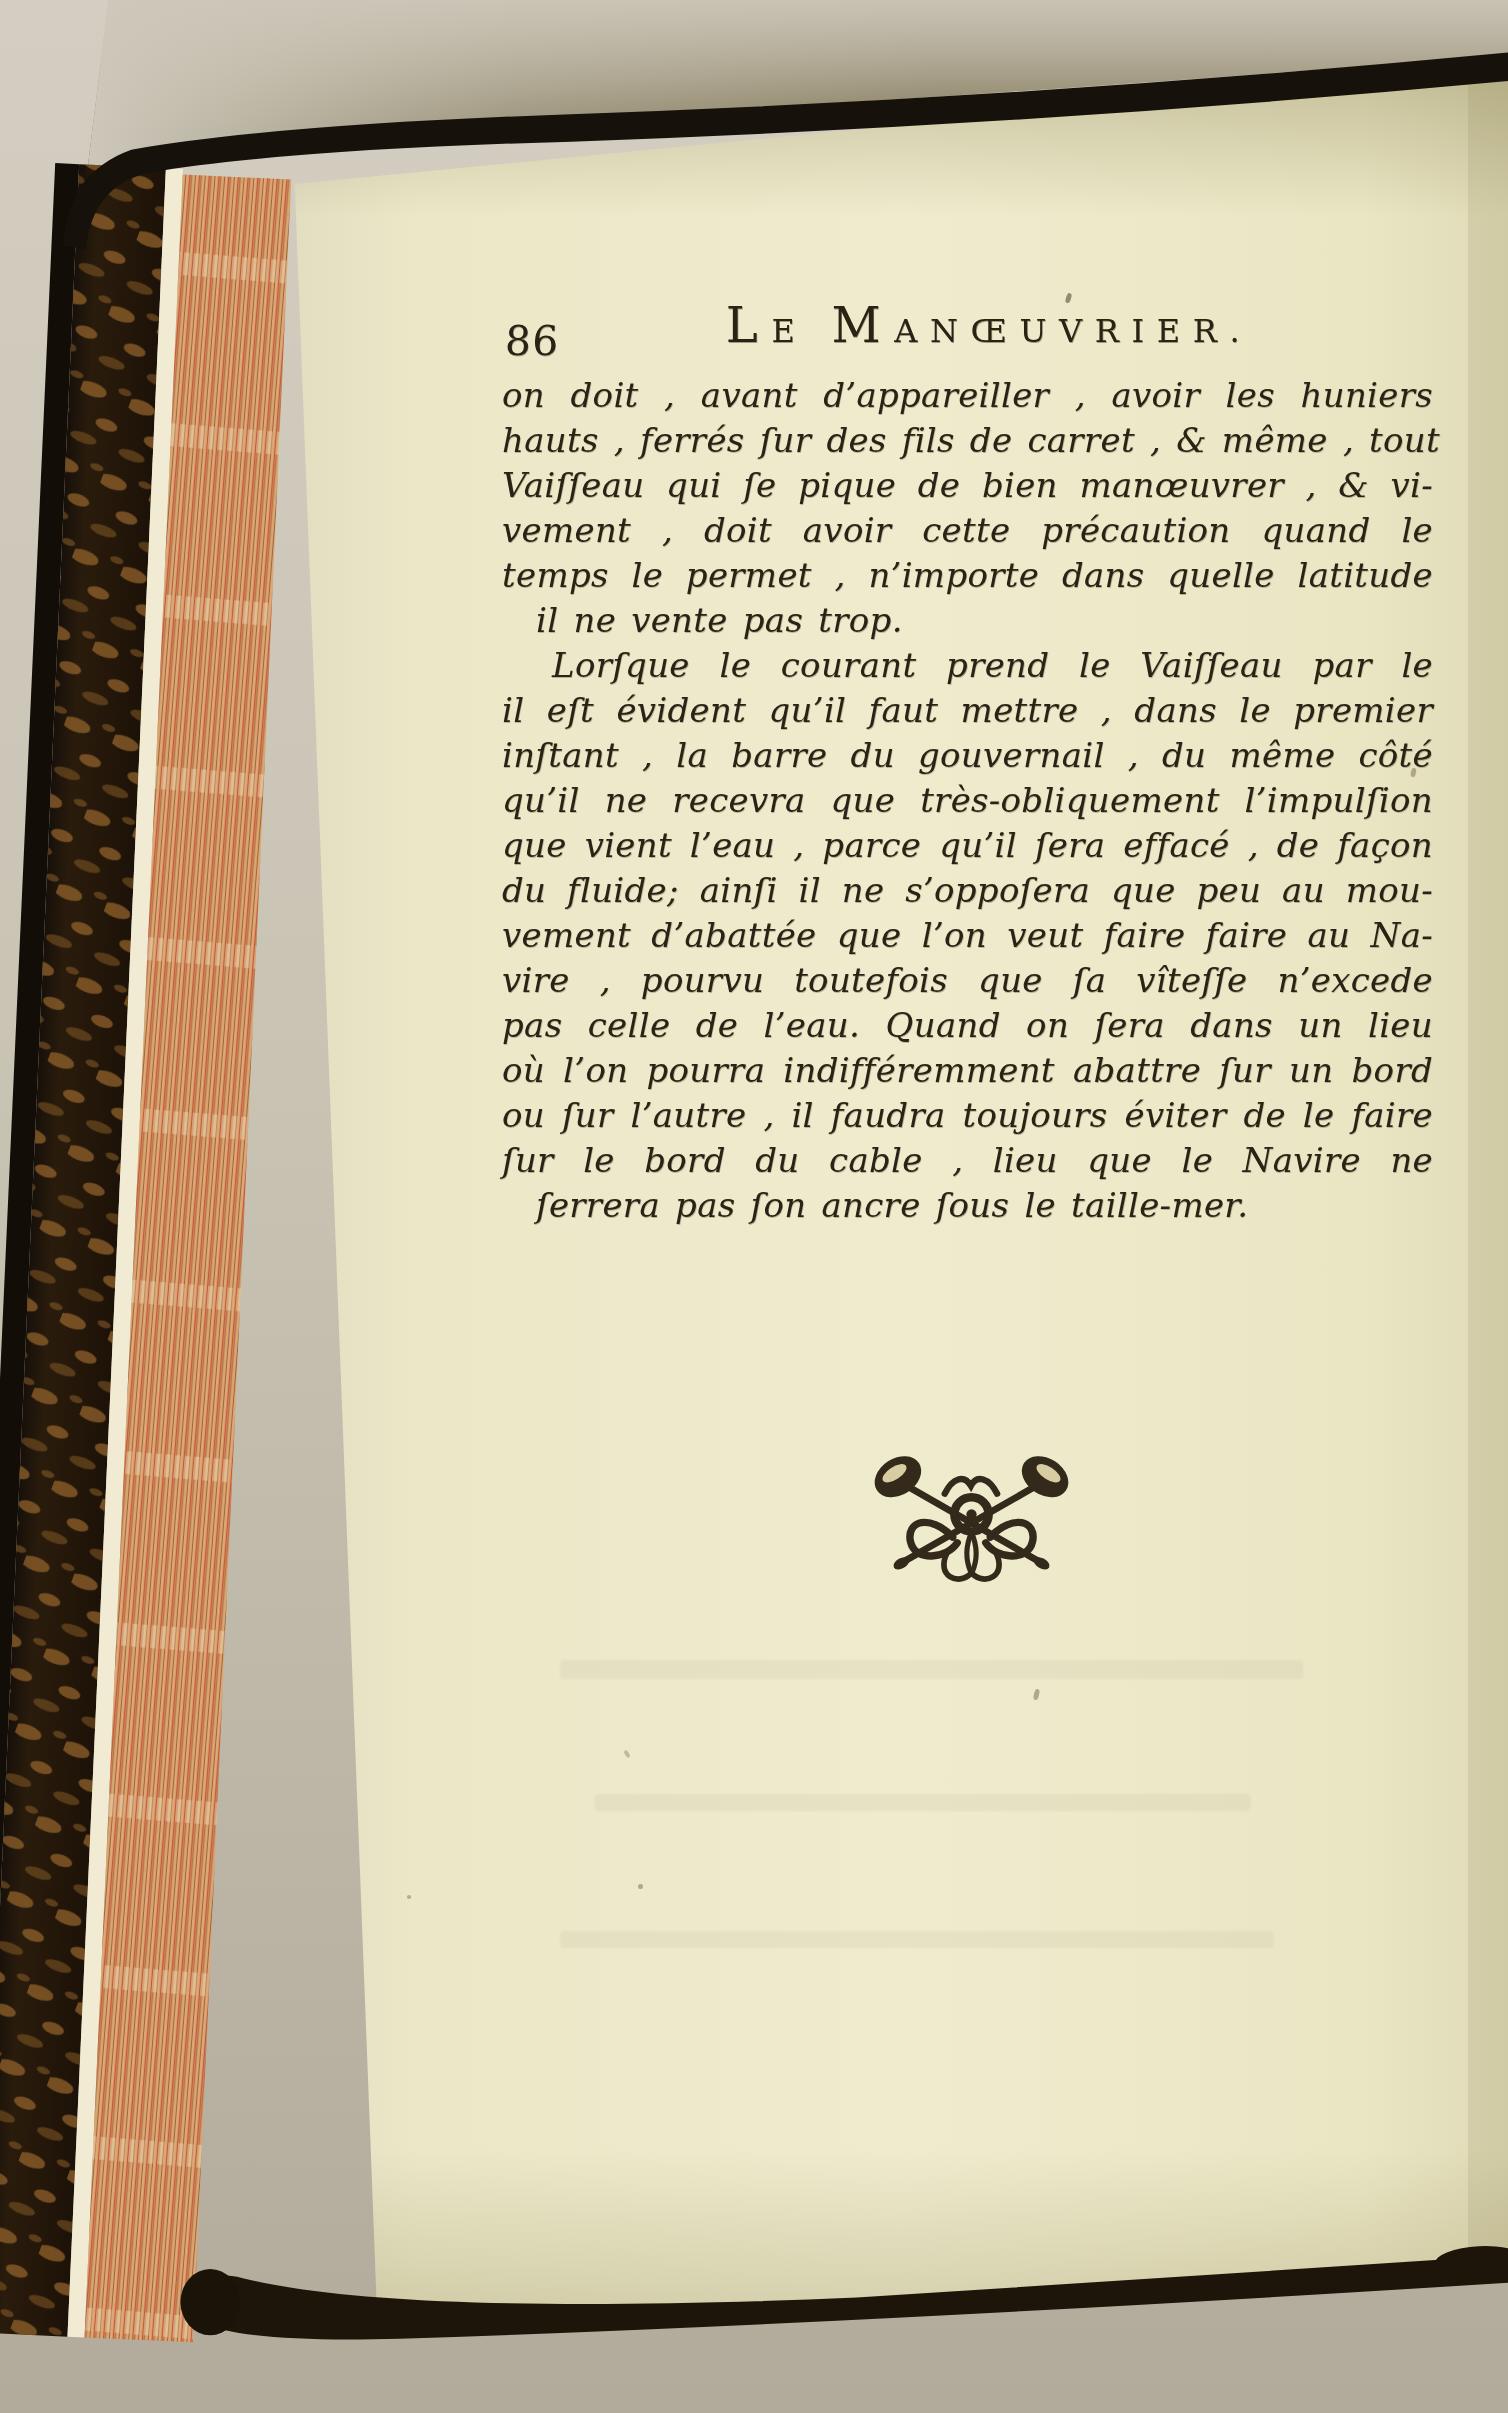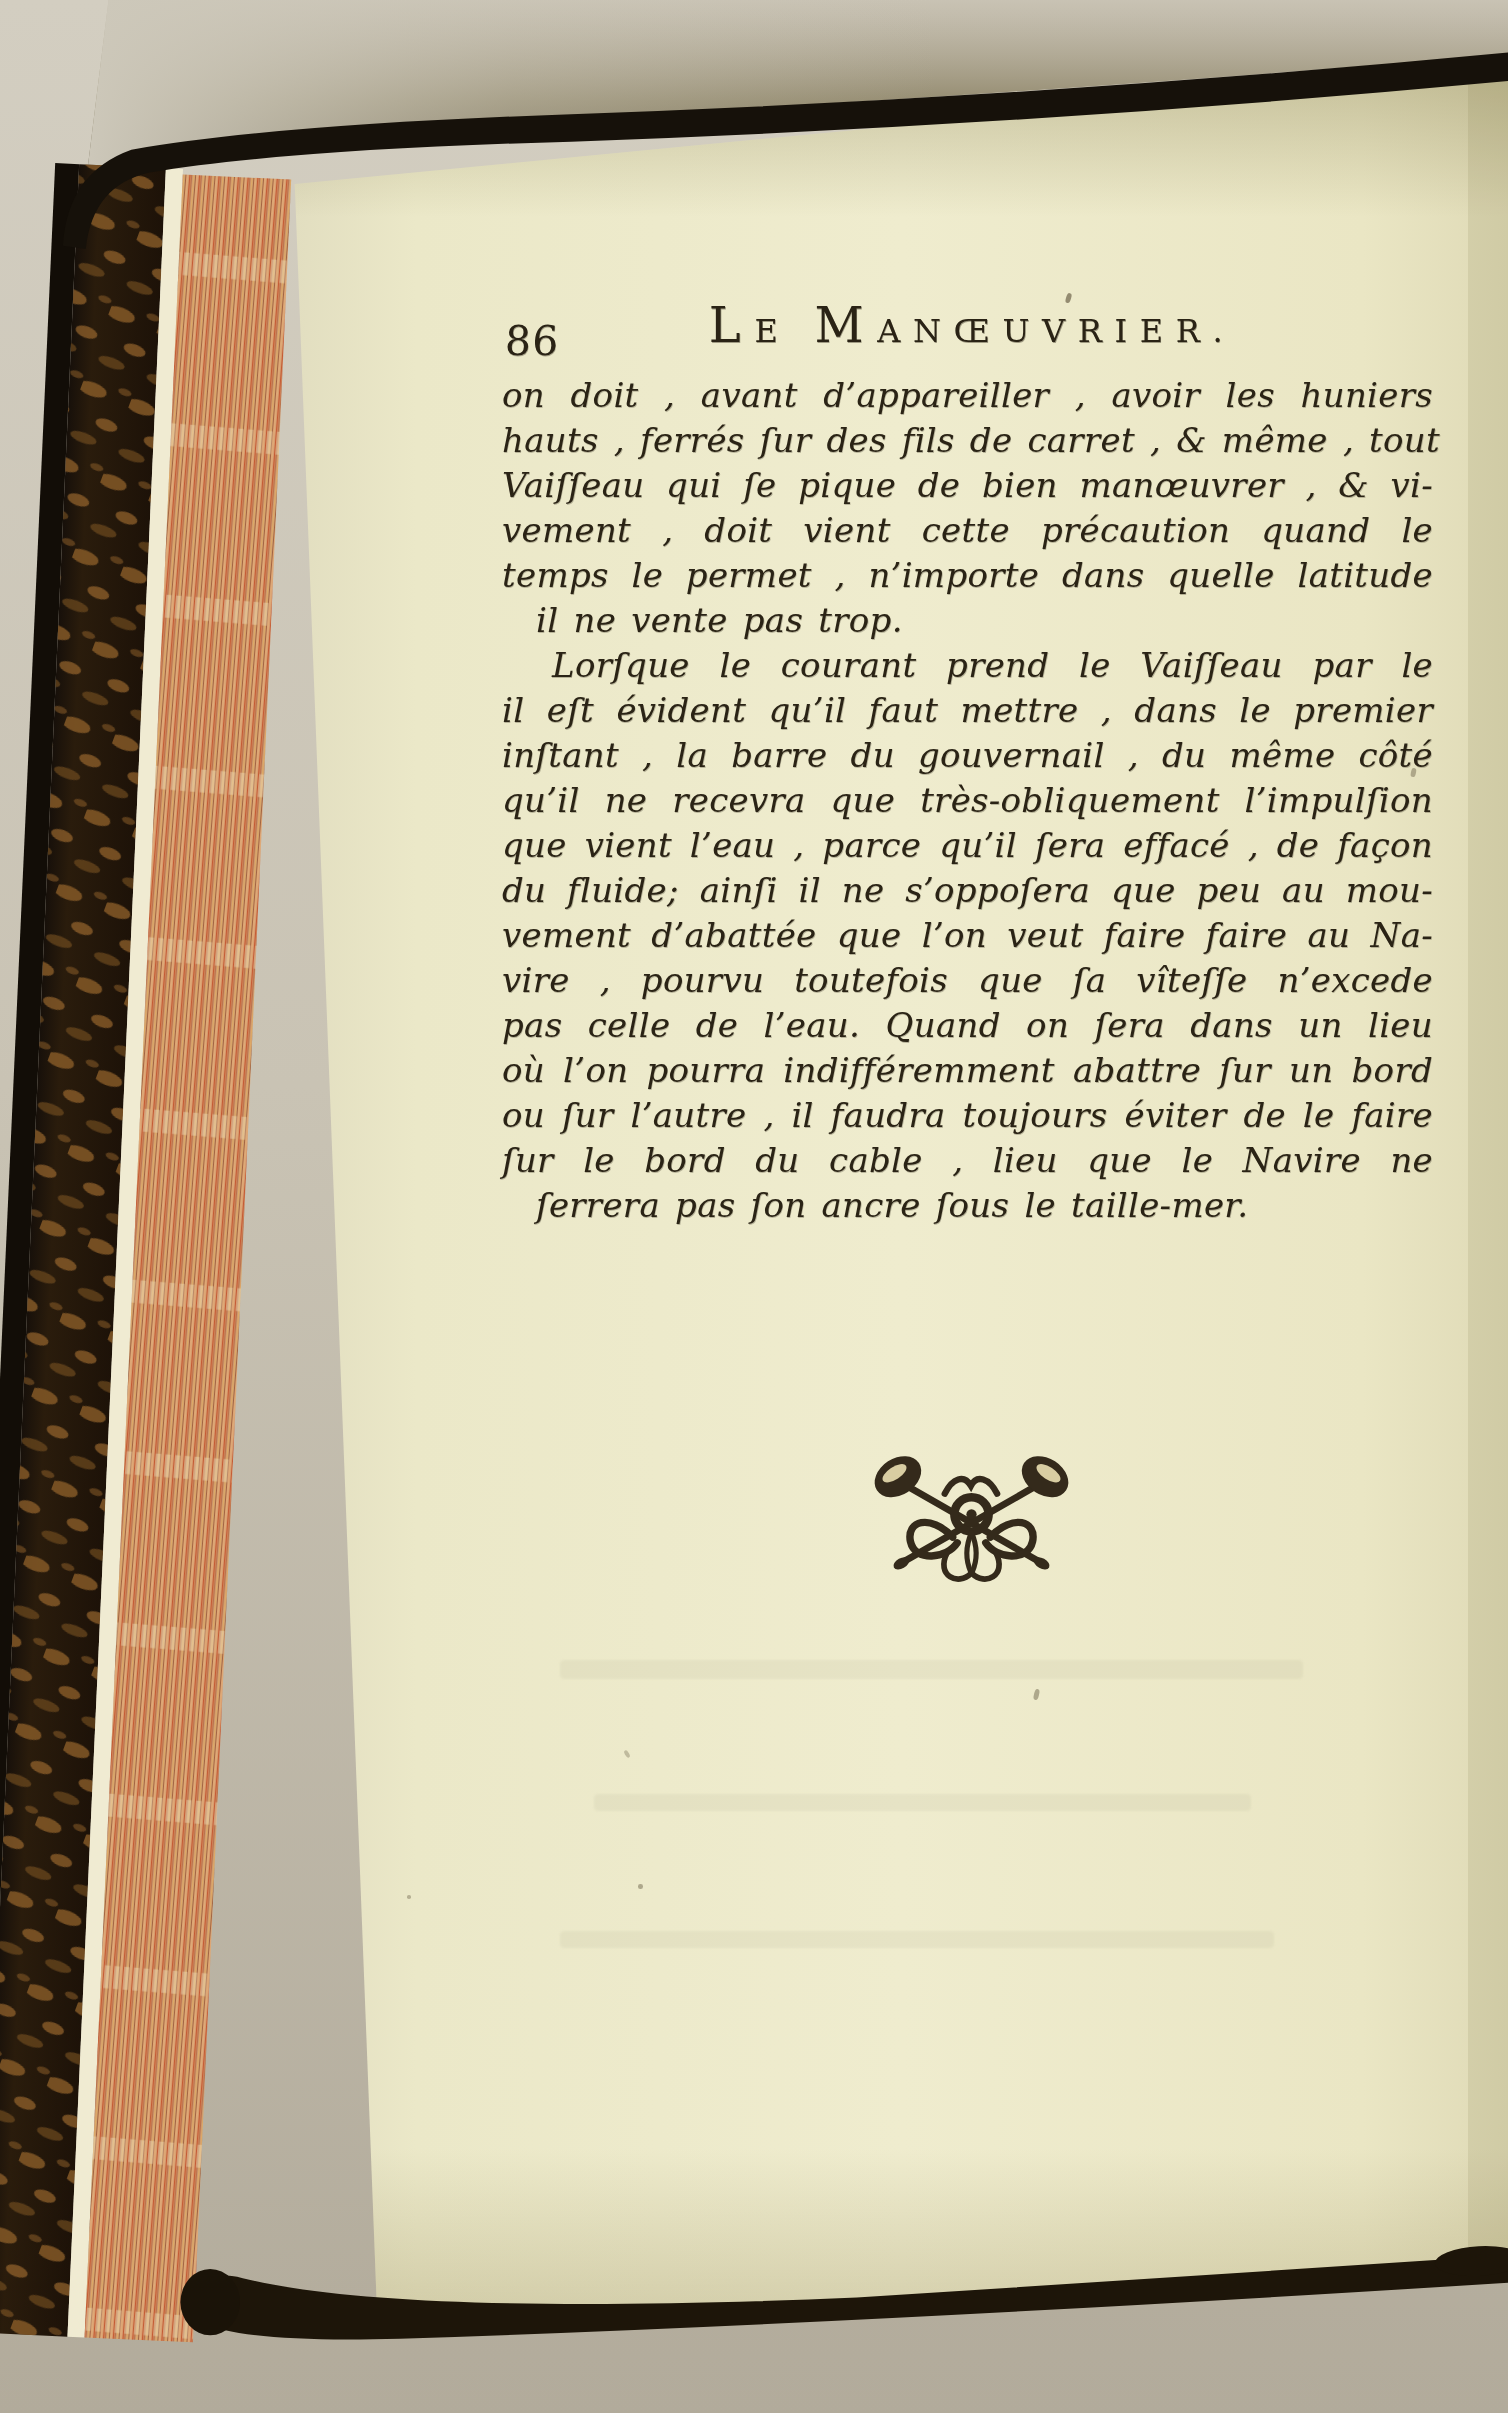--- a/index.html
+++ b/index.html
@@ -5,21 +5,21 @@
   html,body{margin:0;padding:0;background:#b9b3a4;}
   #canvas{position:relative;width:1508px;height:2413px;overflow:hidden;
           font-family:"DejaVu Serif", serif;}
   #shell{position:absolute;left:0;top:0;width:1508px;height:2413px;display:block;}
 
   
   .ink{color:#2a2315;}
   #page-number{position:absolute;left:505px;top:318px;font-size:41px;line-height:46px;
                letter-spacing:1.1px;transform:skewX(-2deg);
                text-shadow:0.6px 0.6px 0 rgba(42,35,21,.35);}
-  #running-title{position:absolute;left:652px;top:297px;width:640px;height:80px;
+  #running-title{position:absolute;left:669px;top:297px;width:640px;height:80px;
                  text-align:center;white-space:nowrap;
                  text-shadow:0.6px 0.6px 0 rgba(42,35,21,.4);}
   #running-title .cap-big{font-size:48px;letter-spacing:13.7px;}
   #running-title .cap-small{font-size:32px;letter-spacing:12.6px;}
   #running-title .word-gap{margin-left:24px;}
 
   #body-text{position:absolute;left:502px;top:373px;width:931px;font-style:italic;}
   .line{font-size:34px;line-height:45px;height:45px;
         text-align:justify;text-align-last:justify;
         word-spacing:4px;letter-spacing:0.3px;white-space:nowrap;
@@ -134,21 +134,21 @@
   <div id="page-number" class="ink">86</div>
 
   <div id="running-title" class="ink">
     <span class="cap-big">L</span><span class="cap-small">E</span><span class="cap-big word-gap">M</span><span class="cap-small">ANŒUVRIER.</span>
   </div>
 
   <div id="body-text" class="ink">
       <div class="line">on doit , avant d’appareiller , avoir les huniers</div>
       <div class="line">hauts , ferrés ſur des fils de carret , &amp; même , tout</div>
       <div class="line">Vaiſſeau qui ſe pique de bien manœuvrer , &amp; vi-</div>
-      <div class="line">vement , doit vient cette précaution quand le</div>
+      <div class="line">vement , doit avoir cette précaution quand le</div>
       <div class="line">temps le permet , n’importe dans quelle latitude</div>
       <div class="line para-end">il ne vente pas trop.</div>
       <div class="line indent">Lorſque le courant prend le Vaiſſeau par le</div>
       <div class="line">il eſt évident qu’il faut mettre , dans le premier</div>
       <div class="line">inſtant , la barre du gouvernail , du même côté</div>
       <div class="line">qu’il ne recevra que très-obliquement l’impulſion</div>
       <div class="line">que vient l’eau , parce qu’il ſera effacé , de façon</div>
       <div class="line">du fluide; ainſi il ne s’oppoſera que peu au mou-</div>
       <div class="line">vement d’abattée que l’on veut faire faire au Na-</div>
       <div class="line">vire , pourvu toutefois que ſa vîteſſe n’excede</div>

